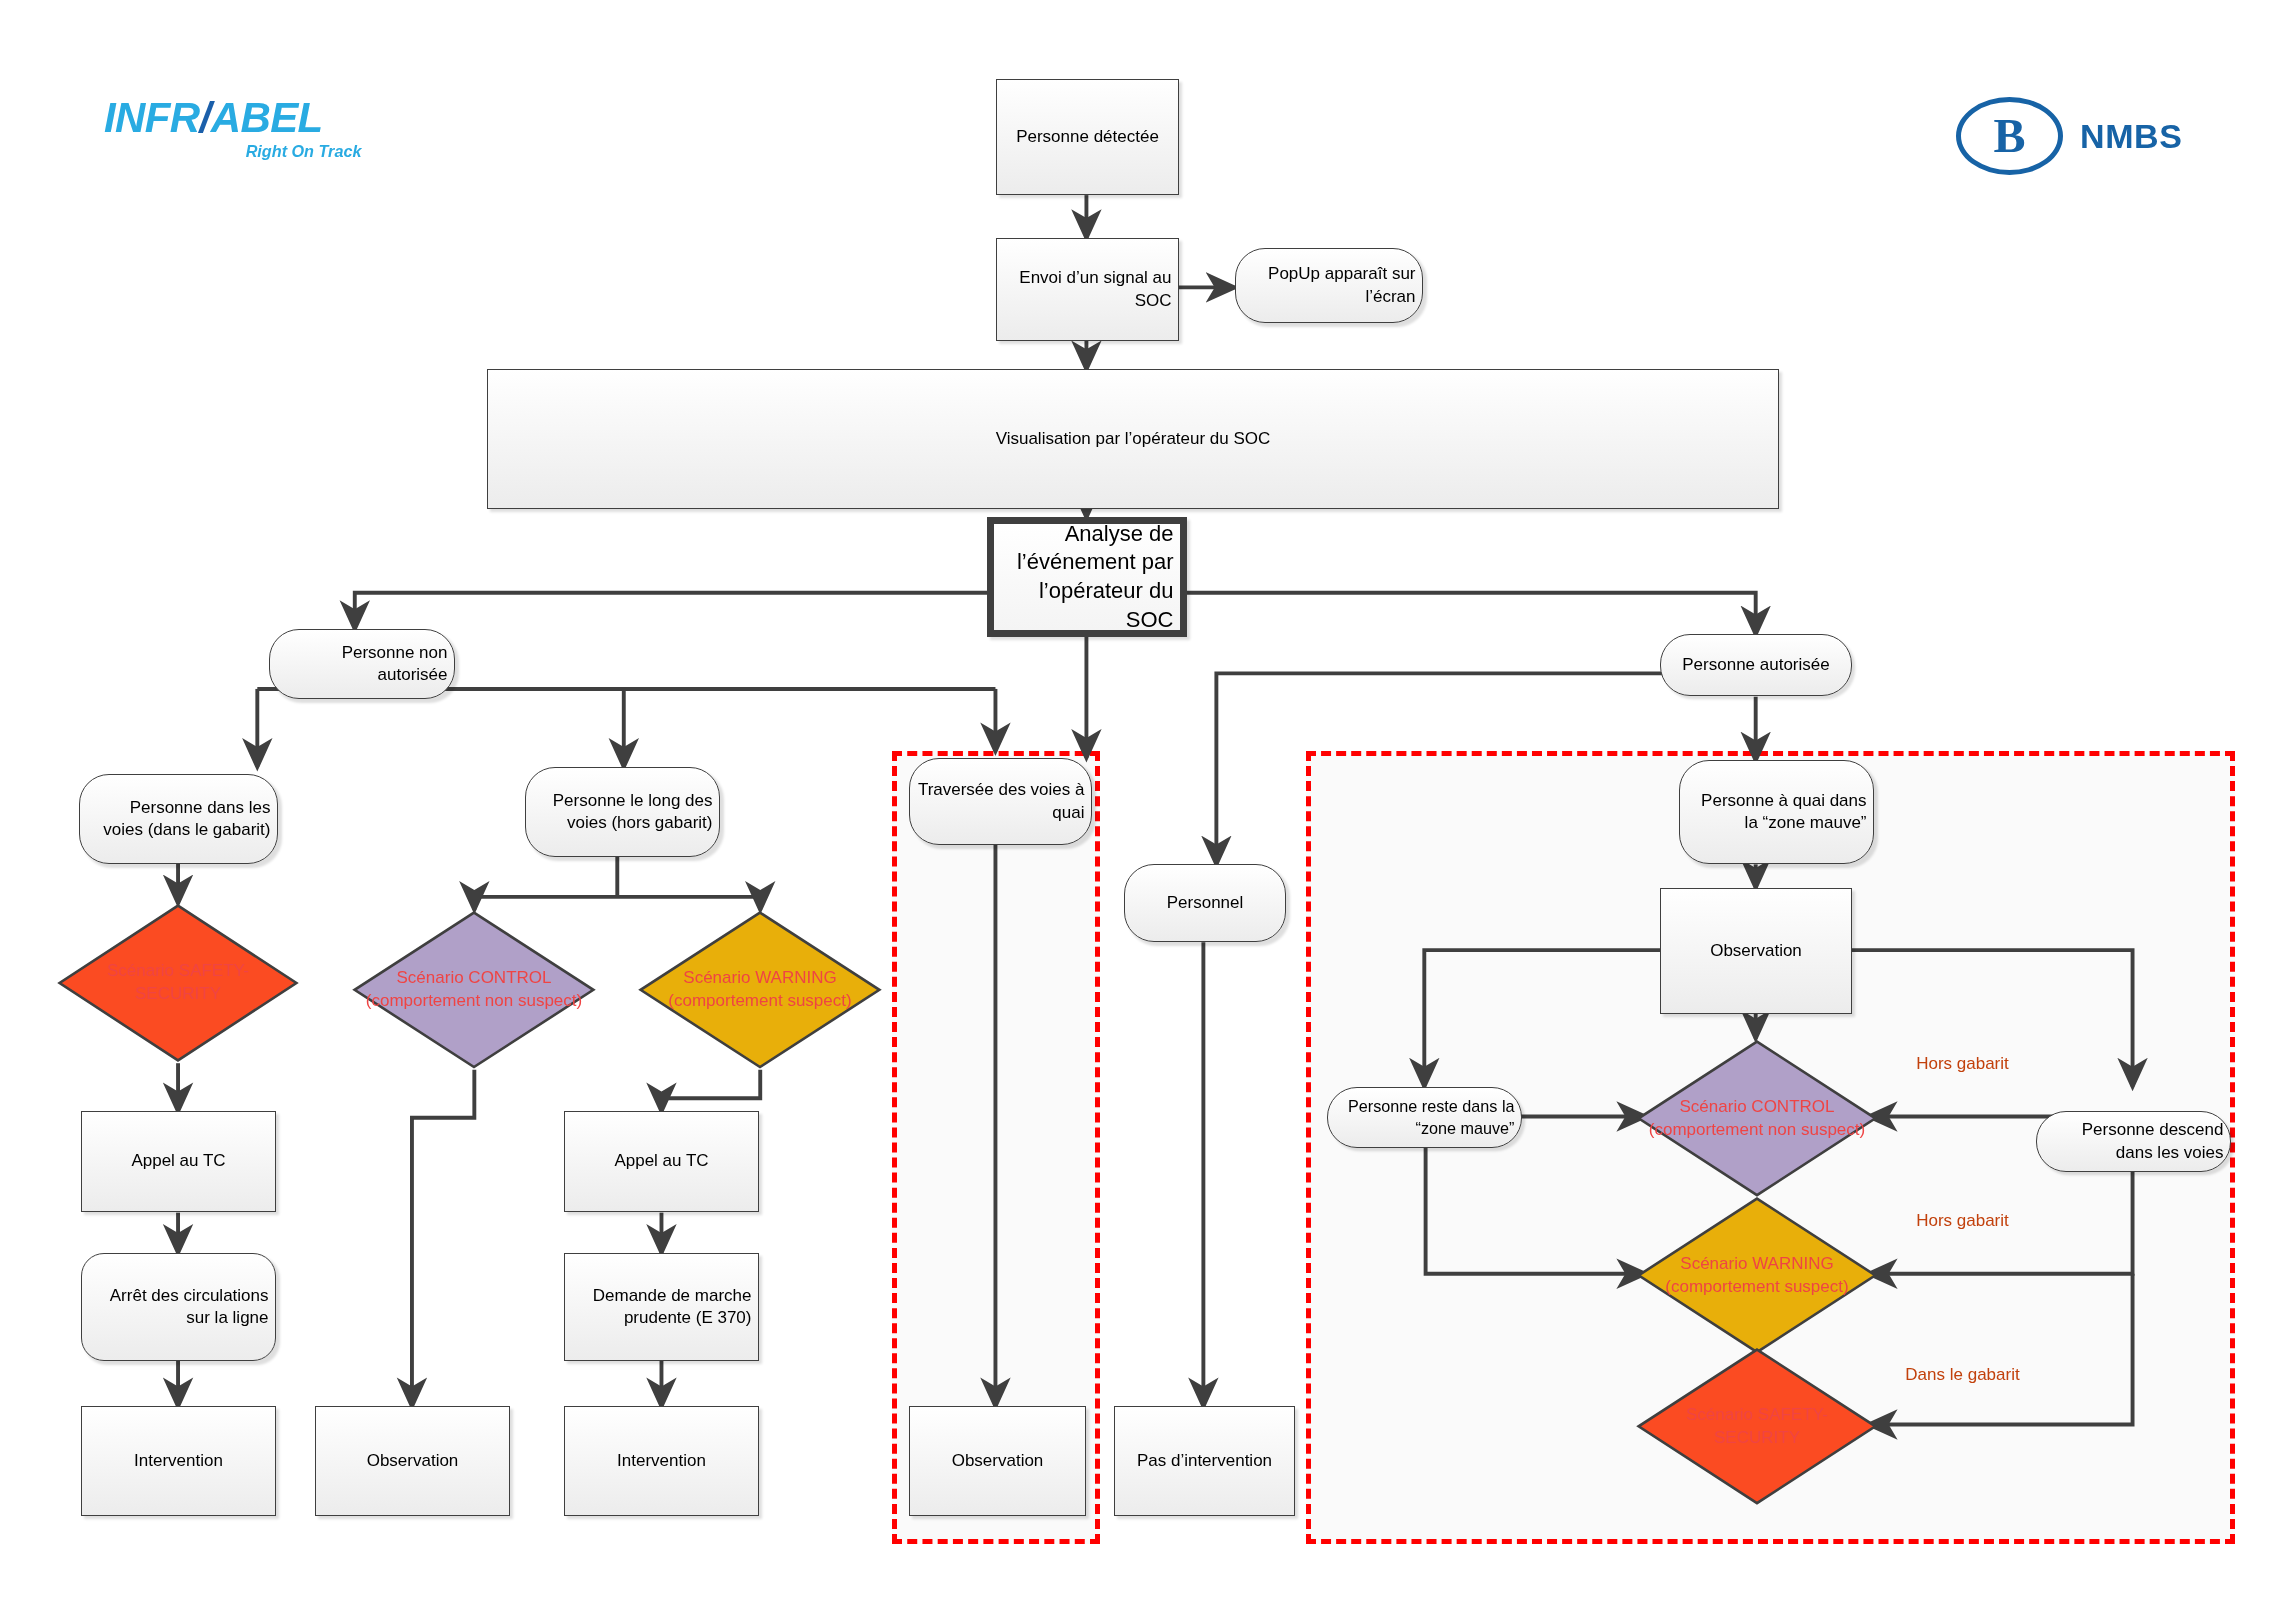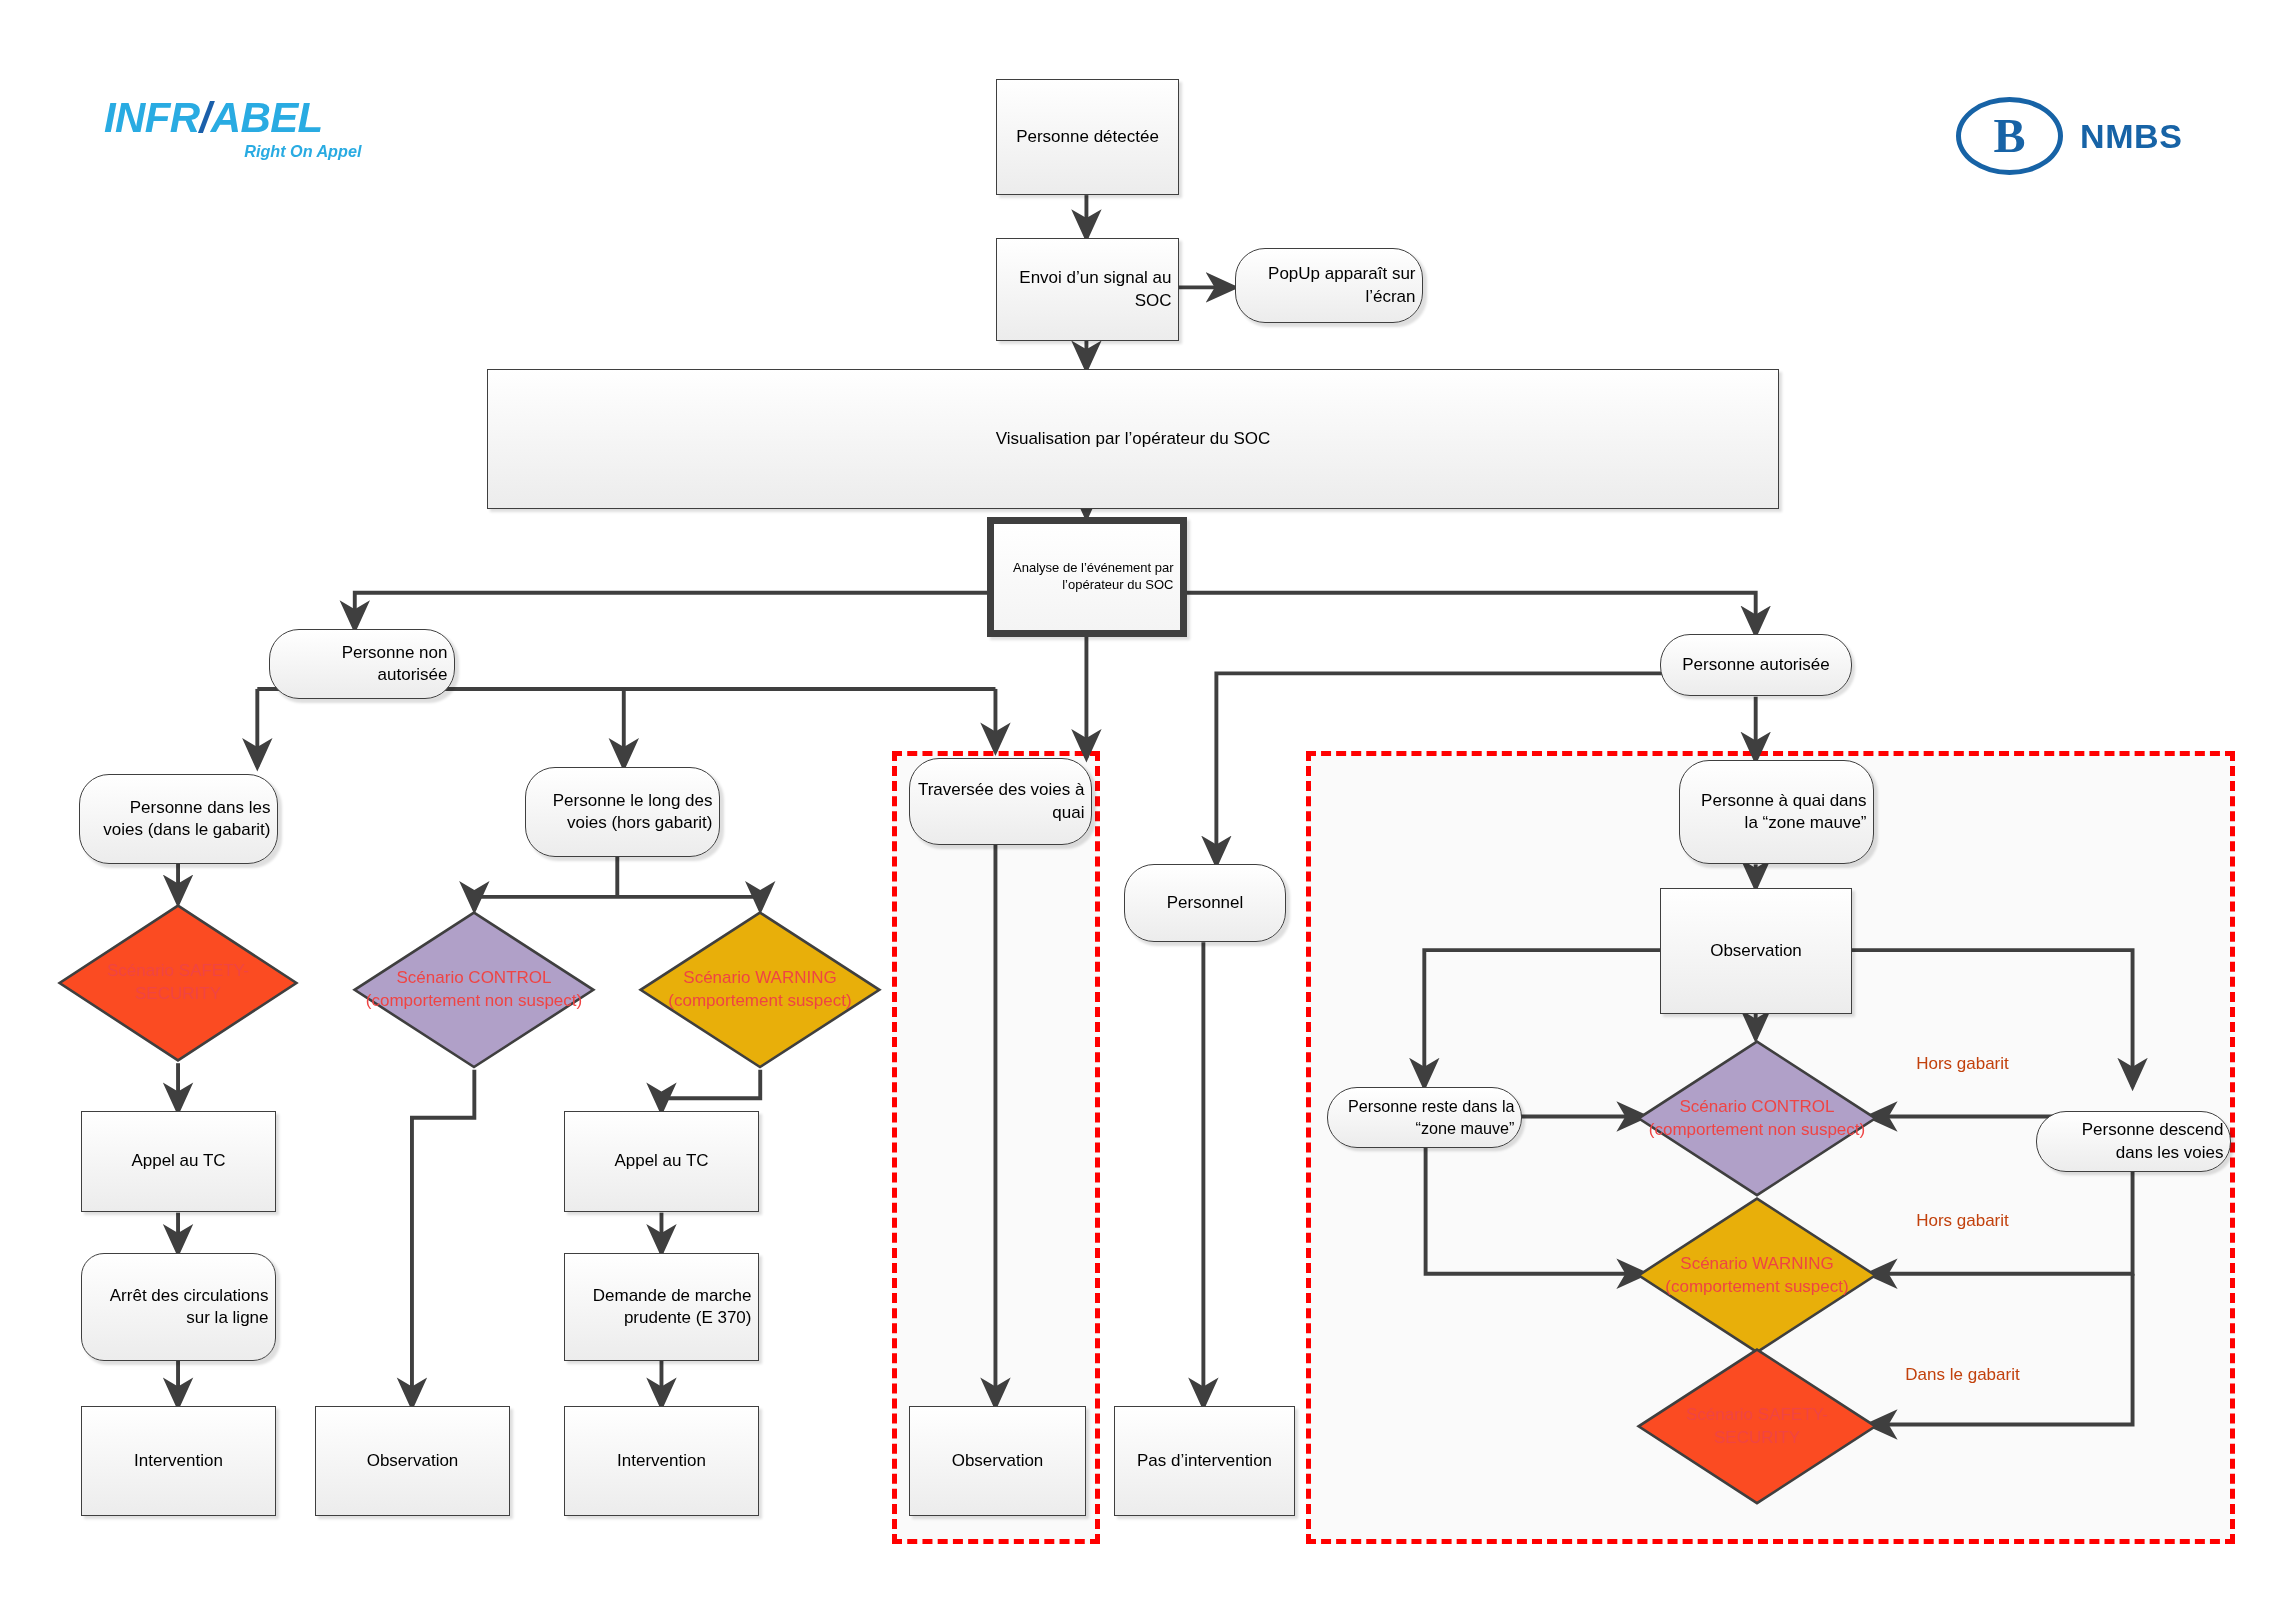--- a/index.html
+++ b/index.html
@@ -41,21 +41,21 @@
   .edge{fill:none;stroke:#3F3F3F;stroke-width:6;}
   .edgelabel{position:absolute;font-size:17px;color:#c2410c;text-align:center;line-height:1.3;z-index:6;}
 </style>
 </head>
 <body>
 
 <div id="stage">
 
   <div class="logo-infrabel">
     <div class="word"><span>INFR</span><span class="dark">/</span><span>ABEL</span></div>
-    <div class="tag">Right On Appel</div>
+    <div class="tag">Right On Track</div>
   </div>
 
   <div class="logo-nmbs">
     <div class="oval">
         <span>B</span>
       </div>
     <div class="nm">NMBS</div>
   </div>
 
   <div class="dashframe" style="left:892px;top:751px;width:208px;height:793px;"></div>
@@ -136,21 +136,21 @@
   </svg>
 
   <div class="node rect" style="left:996px;top:79px;width:183px;height:116px;">Personne détectée</div>
 
   <div class="node rect" style="left:996px;top:238px;width:183px;height:103px;">Envoi d’un signal au SOC</div>
 
   <div class="node round" style="left:1235px;top:248px;width:188px;height:75px;">PopUp apparaît sur l’écran</div>
 
   <div class="node rect" style="left:439px;top:369px;width:1292px;height:140px;margin-left:48px;">Visualisation par l’opérateur du SOC</div>
 
-  <div class="node thick" style="left:987px;top:517px;width:200px;height:120px;font-size:13px;">Analyse de l’événement par l’opérateur du SOC</div>
+  <div class="node thick" style="left:987px;top:517px;width:200px;height:120px;font-size:22px;">Analyse de l’événement par l’opérateur du SOC</div>
 
   <div class="node round" style="left:269px;top:629px;width:186px;height:70px;">Personne non autorisée</div>
 
   <div class="node round" style="left:1660px;top:634px;width:192px;height:62px;">Personne autorisée</div>
 
   <div class="node round" style="left:79px;top:767px;width:199px;height:90px;margin-top:7px;">Personne dans les voies (dans le gabarit)</div>
 
   <div class="node round" style="left:525px;top:767px;width:195px;height:90px;">Personne le long des voies (hors gabarit)</div>
 
   <div class="node round" style="left:909px;top:758px;width:183px;height:87px;">Traversée des voies à quai</div>

